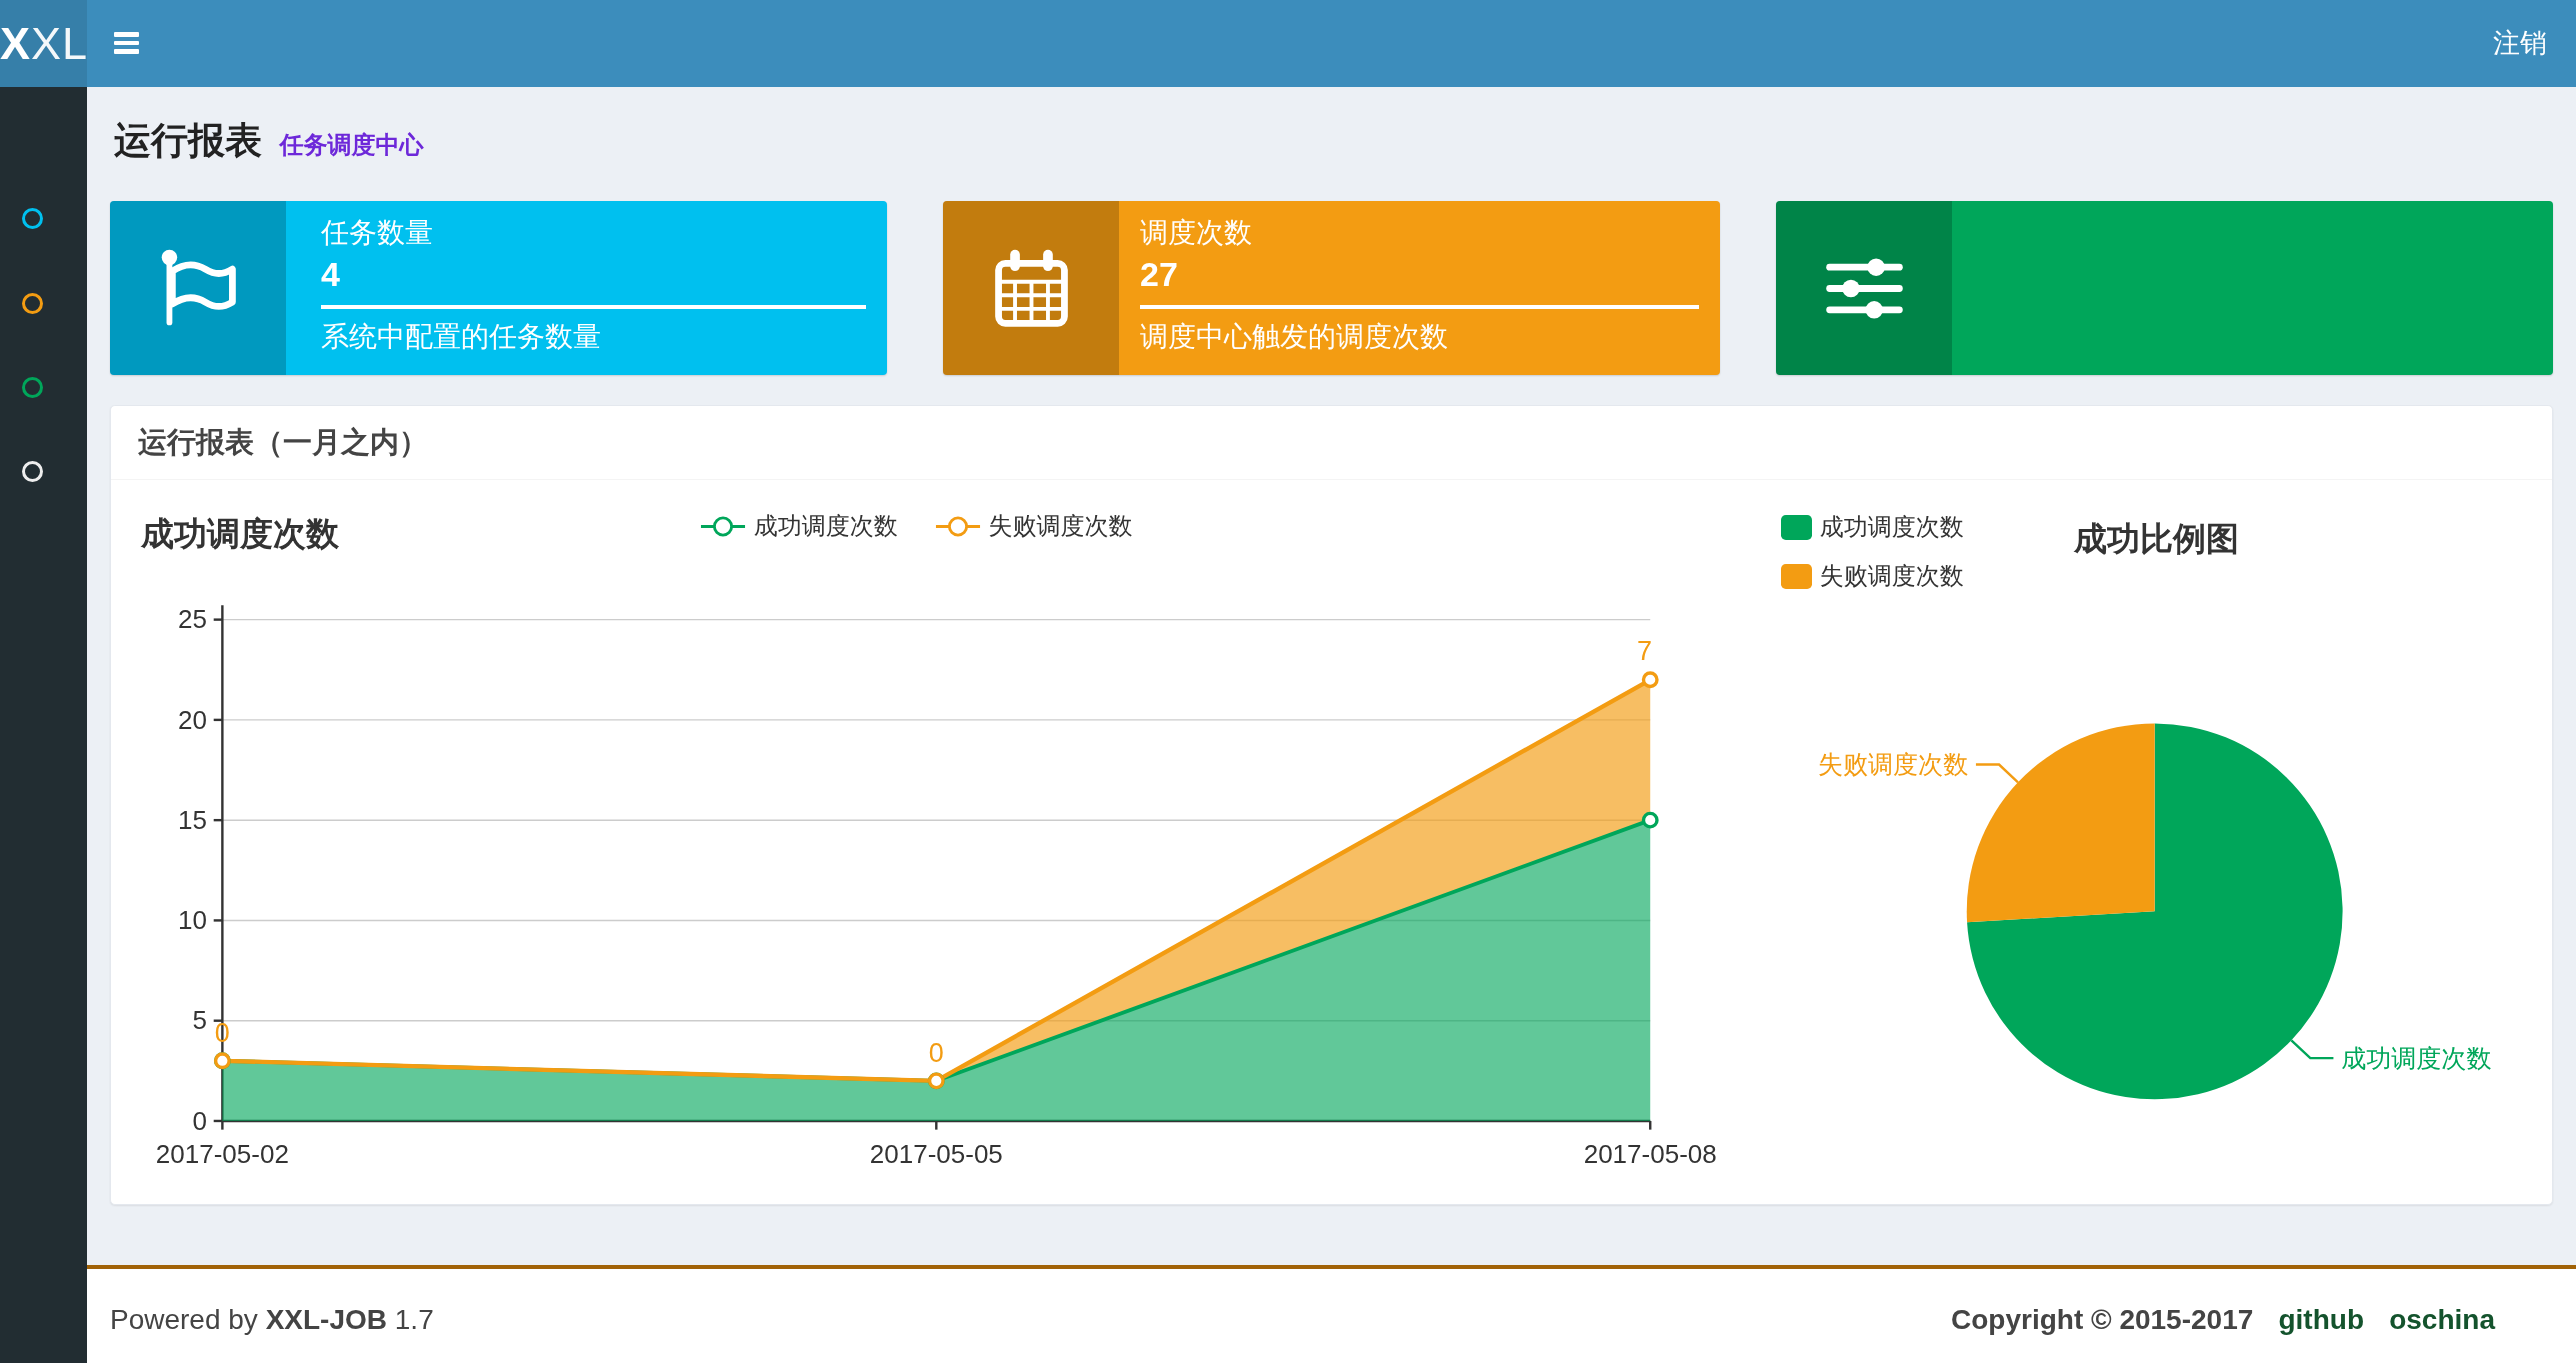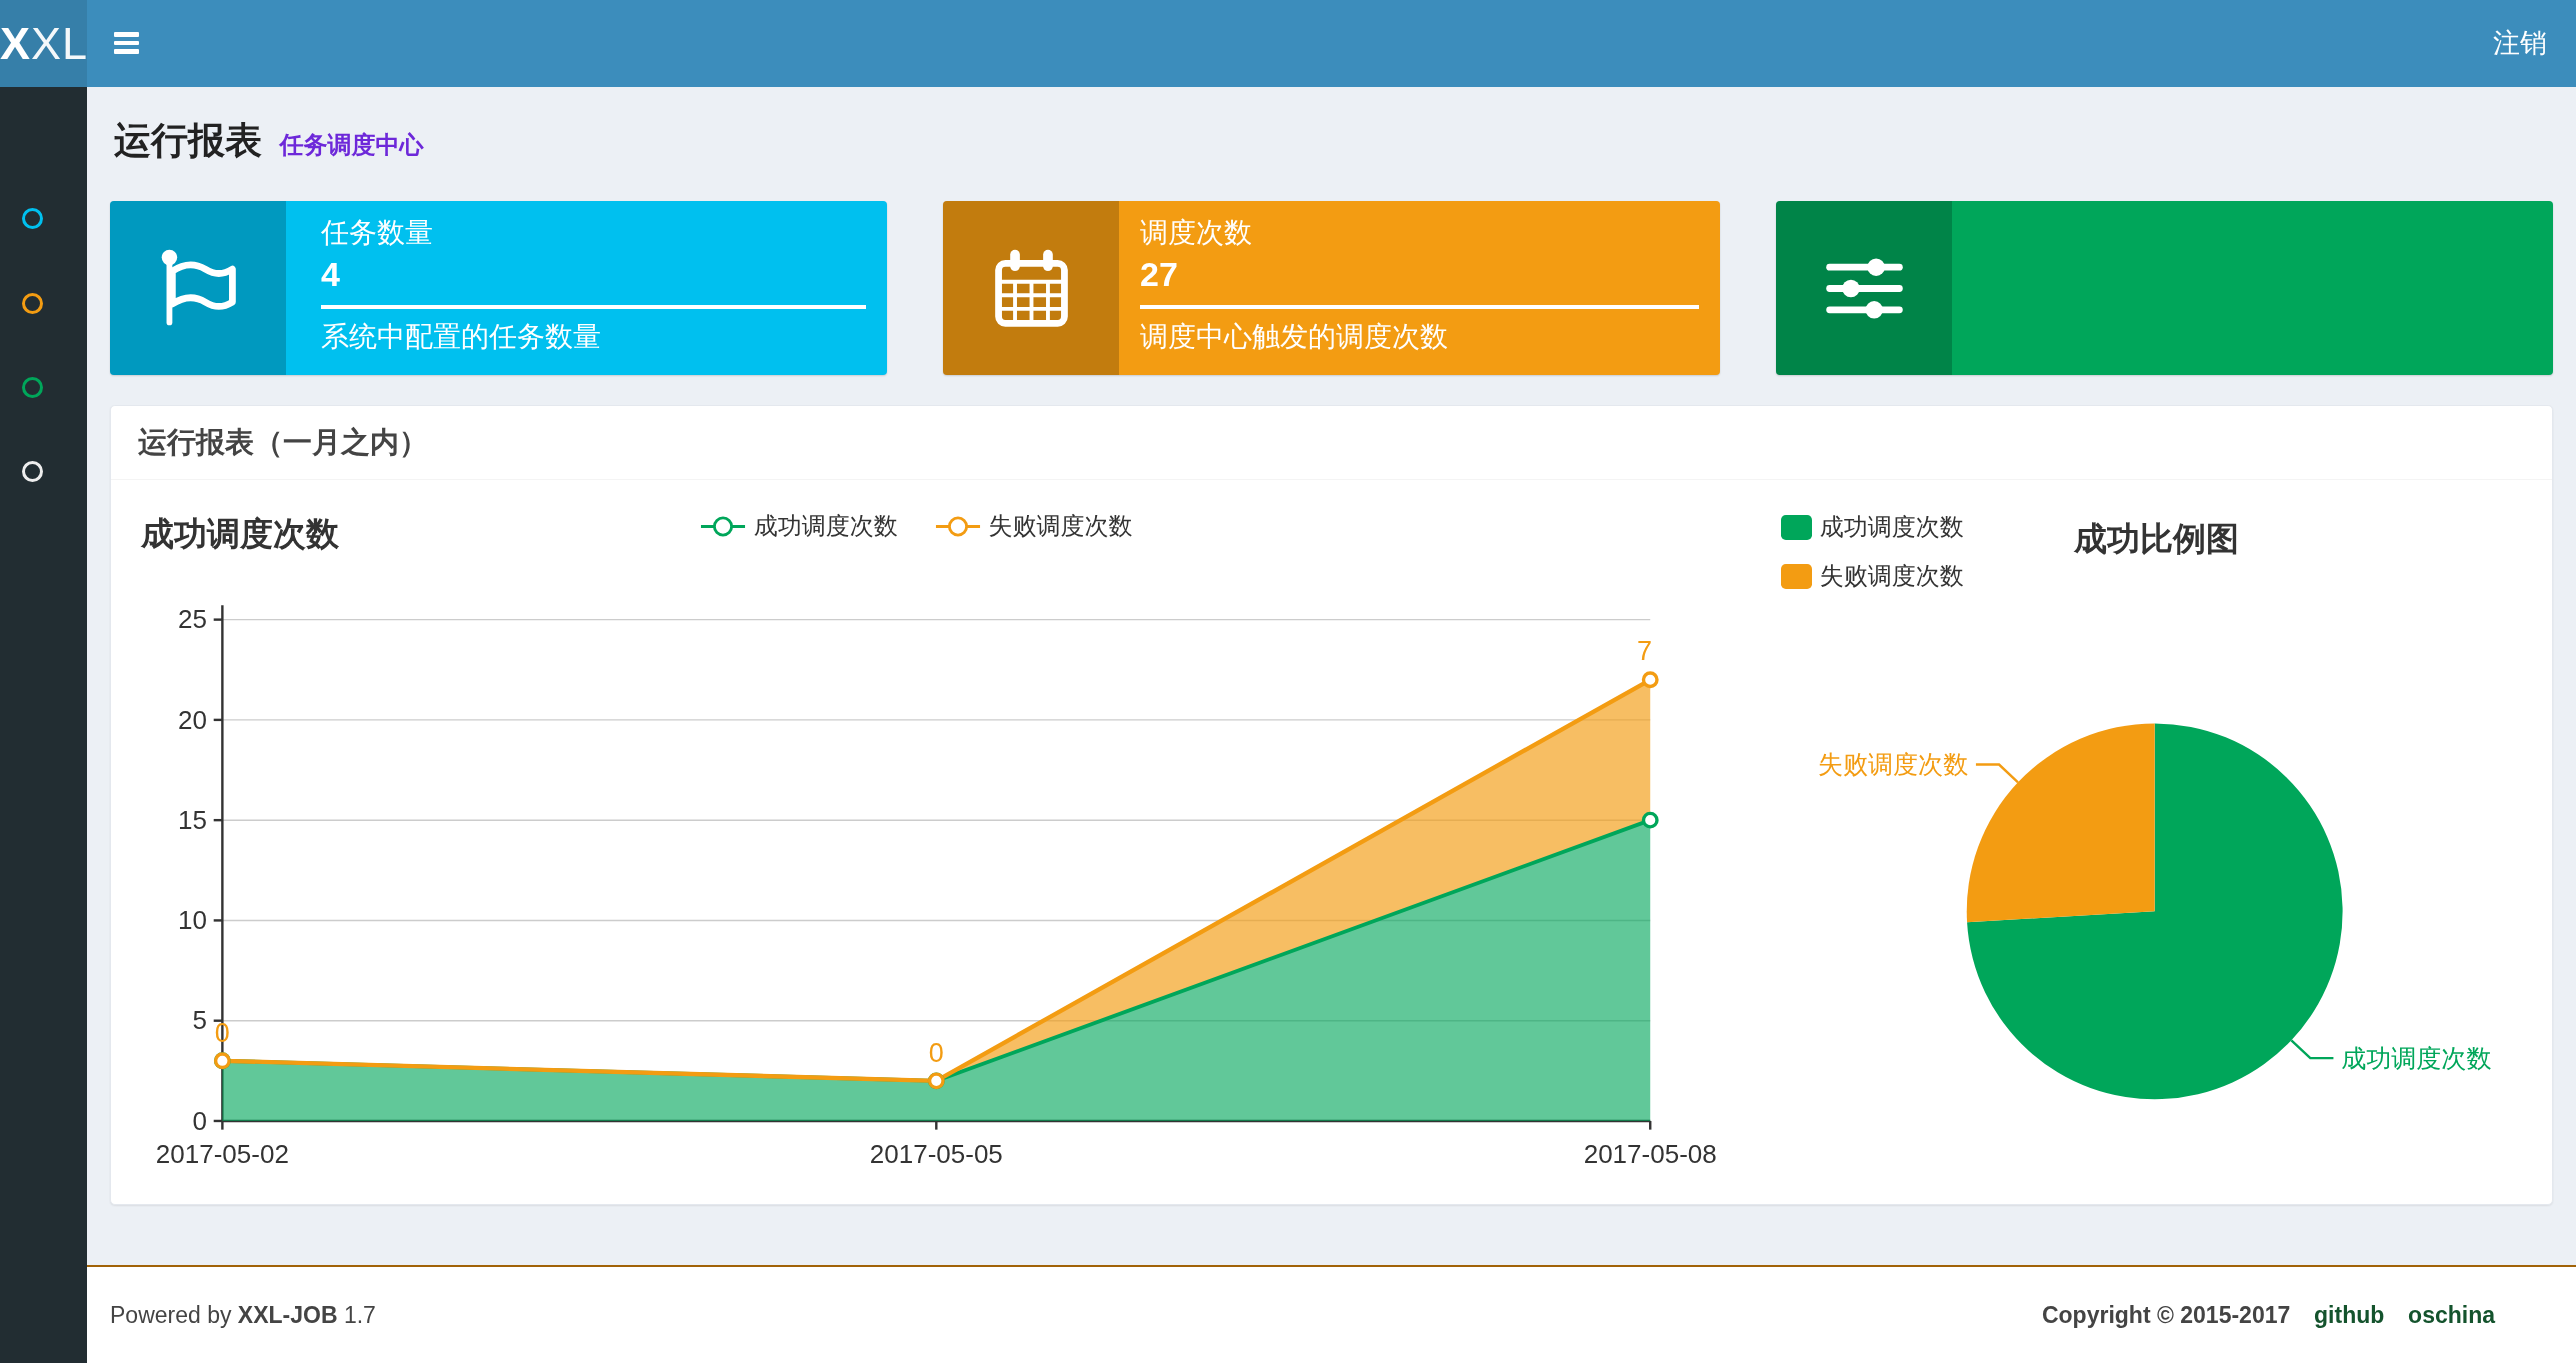--- a/index.html
+++ b/index.html
@@ -51,21 +51,21 @@
   .pie-legend{position:absolute;left:1781px;top:511px;}
   .pie-legend .legend-item{margin-bottom:17.4px;}
   .swatch{width:31px;height:25px;border-radius:4.8px;flex:none;}
 
   svg{position:absolute;}
   #lineChart{left:125px;top:578px;}
   #pieChart{left:1774px;top:540px;}
 
   
   .footer{position:absolute;left:87px;top:1265px;width:2489px;height:98px;background:#fff;
-          border-top:2px solid #a16207;box-sizing:border-box;font-size:23px;color:#444;}
+          border-top:4px solid #a16207;box-sizing:border-box;font-size:28px;color:#444;}
   .footer .left{position:absolute;left:23px;top:35px;}
   .footer .right{position:absolute;right:81px;top:35px;font-weight:bold;}
   .footer a{color:#14532d;text-decoration:none;font-weight:bold;margin-left:17.4px;cursor:pointer;}
 </style>
 </head>
 <body>
 
 <div class="app">
 
   <div class="navbar">

